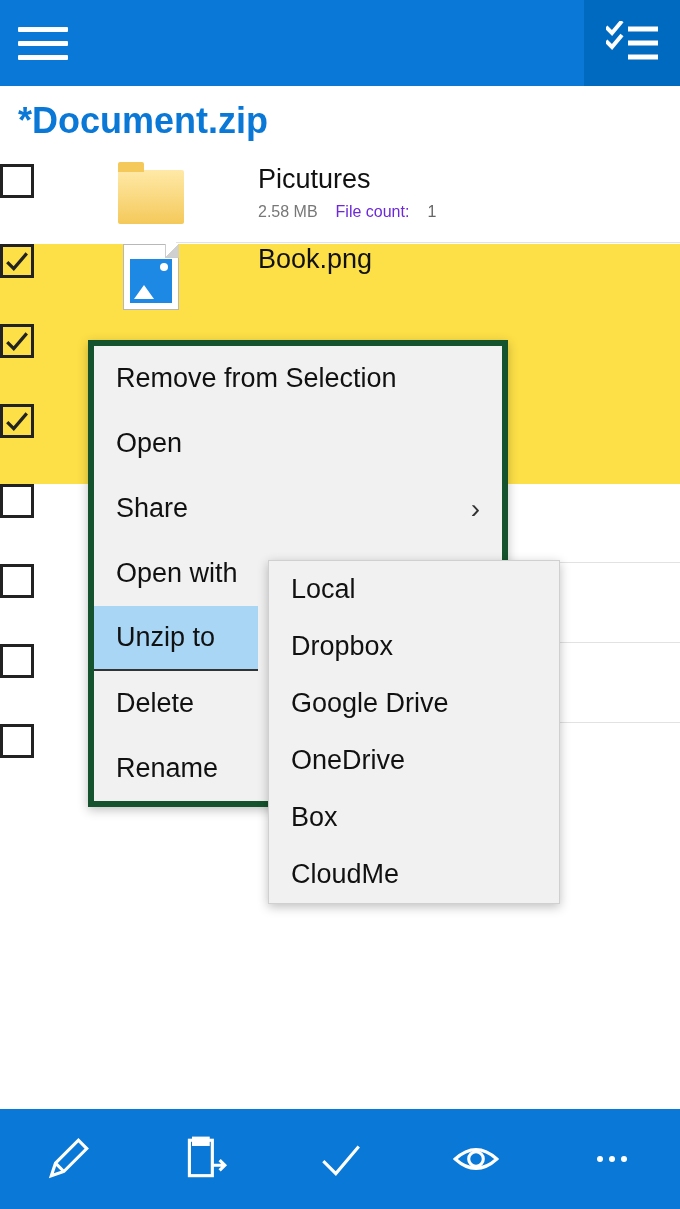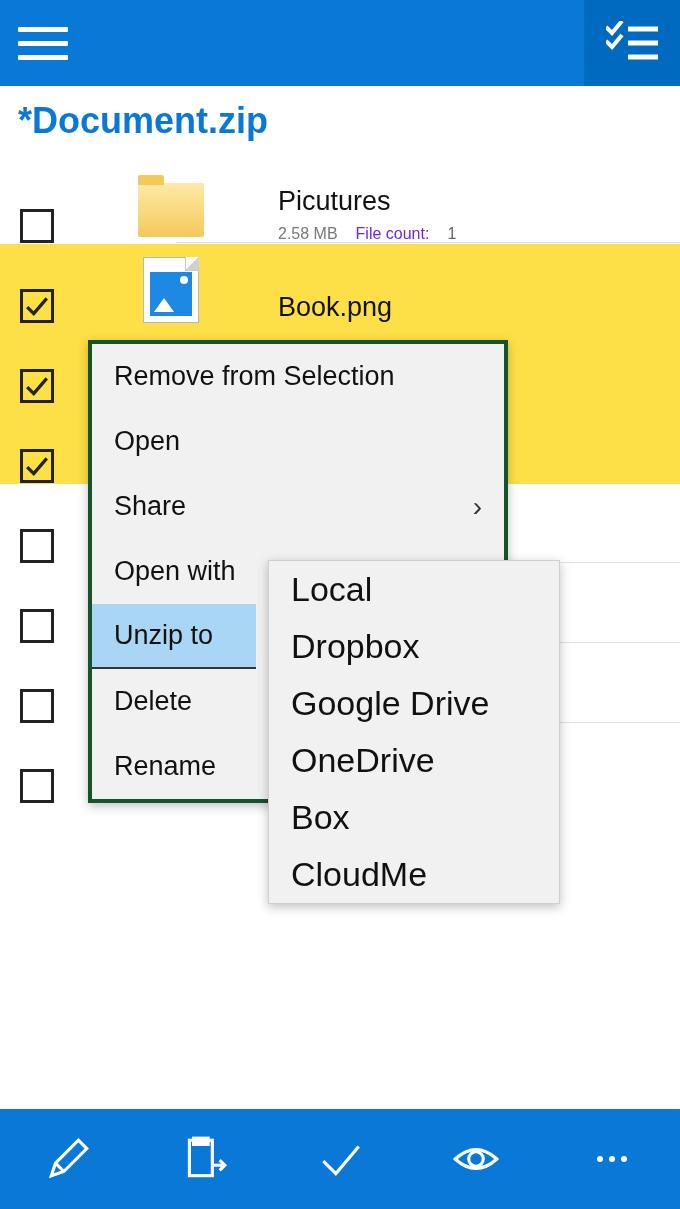--- a/index.html
+++ b/index.html
@@ -20,21 +20,21 @@
     width: 96px; height: 86px; background:#006ac1; display:flex; align-items:center; justify-content:center;
   }
   .checklist-btn svg { width:52px; height:44px; }
   
   .title {
     color:#0a78d6; font-size:36px; font-weight:700; padding:14px 8px 22px 18px;
   }
   
   .list { width:100%; }
   .row {
-    display:flex; align-items:flex-end; height:80px; padding-left:20px; border-bottom:1px solid rgba(0,0,0,0); position:relative;gap:48px;
+    display:flex; align-items:flex-start; height:80px; padding-left:0; border-bottom:1px solid rgba(0,0,0,0); position:relative;gap:48px;
   }
   .row.selected { background:#fde047; }
   .row.sep::after { content:""; position:absolute; left:176px; right:0; bottom:0; height:1px; background:#e2e2e2; }
   .chk { width:34px; height:34px; border:3px solid #222; margin-right:34px; display:flex; align-items:center; justify-content:center;}
   .chk svg { width:26px; height:26px; display:none;}
   .row.selected .chk svg { display:block; }
   .icon-slot { width:70px; height:66px; margin-right:24px; display:flex; align-items:center; justify-content:center;}
   .text-col { display:flex; flex-direction:column; justify-content:center; }
   .fname { font-size:27px; color:#111; font-weight:400;}
   .meta { font-size:16px; color:#777; margin-top:8px; display:flex; gap:18px;}
@@ -47,29 +47,29 @@
   .img-ic { width:56px; height:66px; background:#fff; border:1px solid #b8b8b8; position:relative;}
   .img-ic::after { content:""; position:absolute; left:6px; right:6px; top:14px; bottom:6px; background:#1e88e5;}
   .img-ic .tri { position:absolute; left:10px; bottom:10px; width:0; height:0; border-left:10px solid transparent; border-right:10px solid transparent; border-bottom:14px solid #fff; z-index:2;}
   .img-ic .sun { position:absolute; right:10px; top:18px; width:8px; height:8px; background:#fff; border-radius:50%; z-index:2;}
   .img-ic .fold { position:absolute; right:-1px; top:-1px; width:14px; height:14px; background:linear-gradient(135deg,#fff 49%,#d0d0d0 50%); border-left:1px solid #ccc; border-bottom:1px solid #ccc;}
   
   .zip-ic { width:66px; height:66px; background:#0a6ab8; display:flex; align-items:center; justify-content:center;}
   .zip-ic svg { width:42px; height:42px; }
   
   .ctx {
-    position:absolute; left:88px; top:340px; width:420px; background:#f1f1f1; box-shadow:0 3px 10px rgba(0,0,0,.25); border:4px solid #14532d;
+    position:absolute; left:88px; top:340px; width:420px; background:#f1f1f1; box-shadow:0 3px 10px rgba(0,0,0,.25); border:6px solid #14532d;
   }
   .ctx .item { height:65px; display:flex; align-items:center; padding:0 22px; font-size:27px; color:#111; justify-content:space-between;}
   .ctx .item.active { background:#a9d6f5;}
   .ctx .item.active.short { width:164px; border-bottom:2px solid #333; }
   .ctx .chev { font-size:28px; color:#333;}
   
   .submenu { position:absolute; left:268px; top:560px; width:292px; background:#f1f1f1; box-shadow:0 3px 10px rgba(0,0,0,.25); border:1px solid #d0d0d0;}
-  .submenu .sitem { height:57px; display:flex; align-items:center; padding:0 22px; font-size:34px; color:#111;}
+  .submenu .sitem { height:57px; display:flex; align-items:center; padding:0 22px; font-size:27px; color:#111;}
   
   .bottombar { position:absolute; bottom:0; left:0; right:0; height:100px; background:#0a78d6; display:flex; align-items:center; justify-content:space-around;}
   .bottombar .btn { width:80px; height:80px; display:flex; align-items:center; justify-content:center; }
   .bottombar svg { width:50px; height:50px; stroke:#fff; fill:none; stroke-width:3;}
   .dots { display:flex; gap:6px;}
   .dots span { width:6px; height:6px; background:#fff; border-radius:50%;}
 </style>
 </head>
 <body>
 

